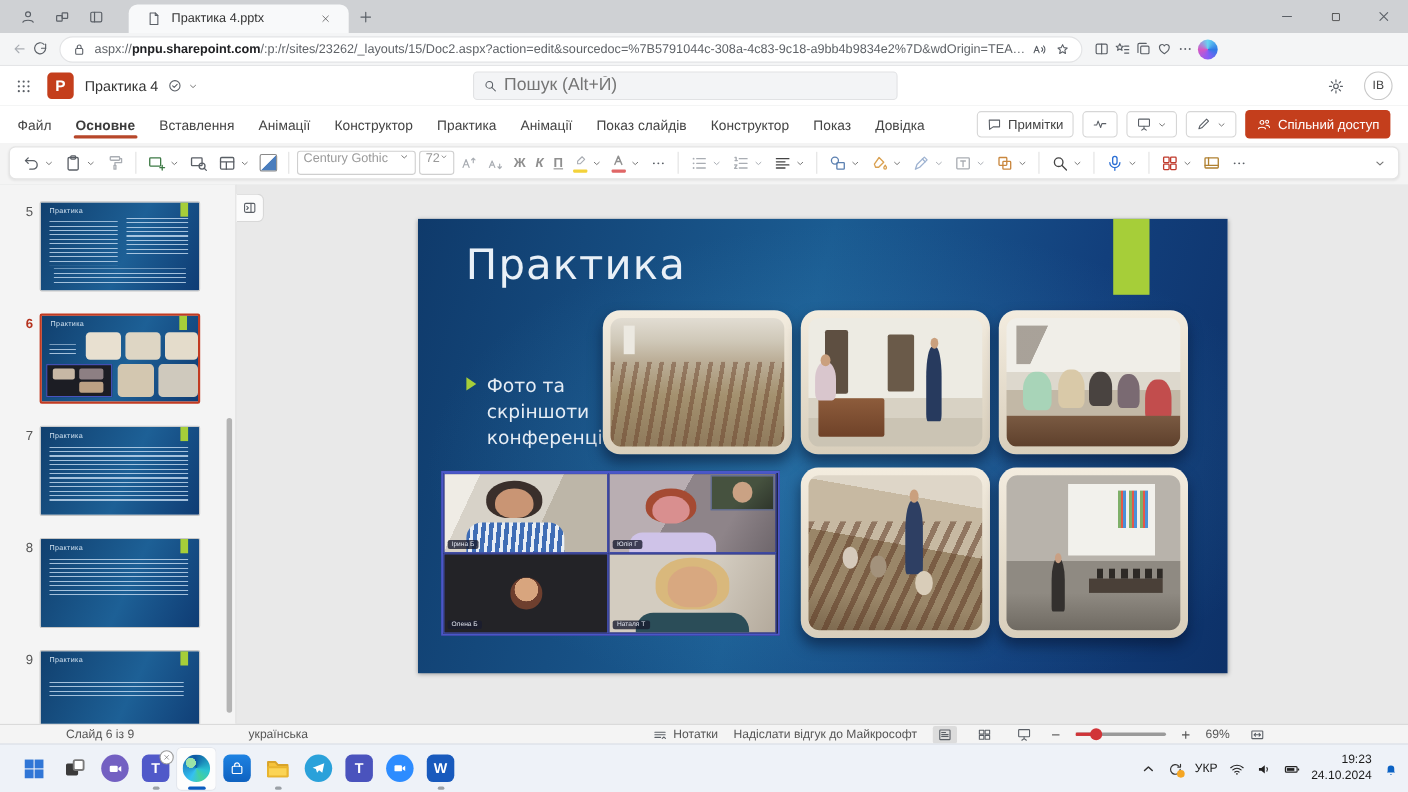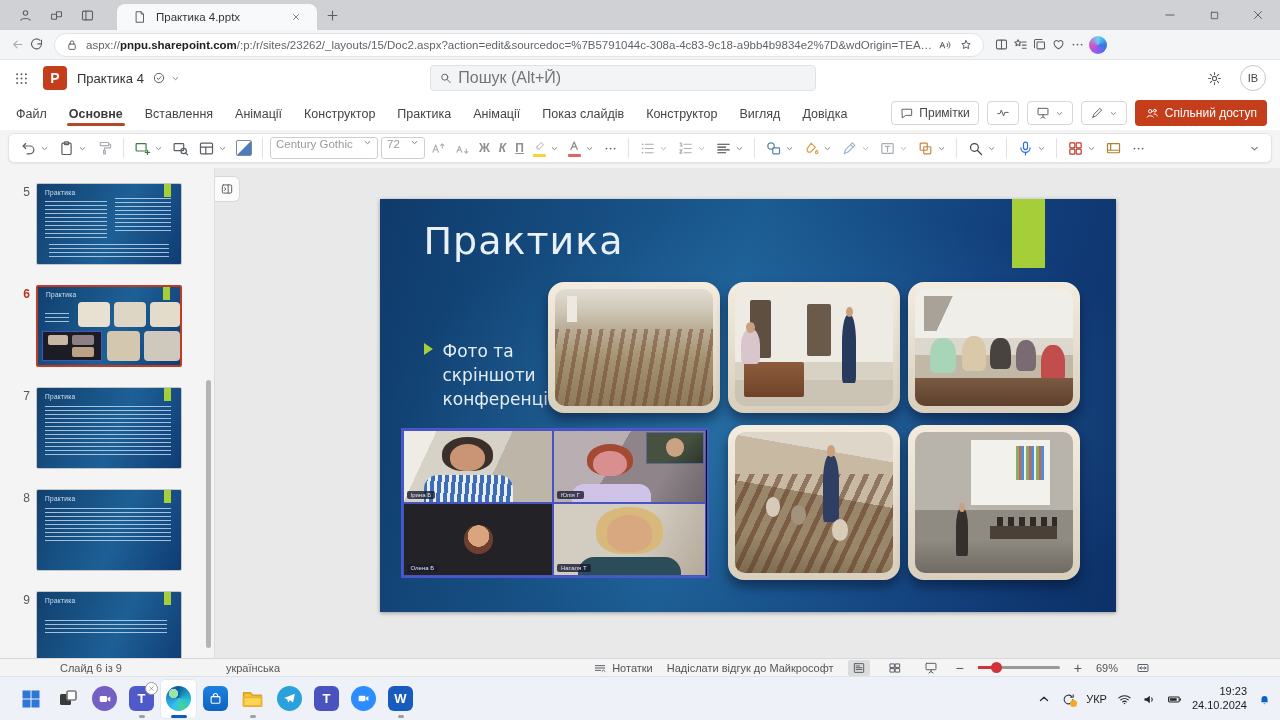--- a/index.html
+++ b/index.html
@@ -293,21 +293,21 @@
 <div class="ribbonrow">
   <span class="rtab">Файл</span>
   <span class="rtab active">Основне</span>
   <span class="rtab">Вставлення</span>
   <span class="rtab">Анімації</span>
   <span class="rtab">Конструктор</span>
   <span class="rtab">Практика</span>
   <span class="rtab">Анімації</span>
   <span class="rtab">Показ слайдів</span>
   <span class="rtab">Конструктор</span>
-  <span class="rtab">Вигляд</span>
+  <span class="rtab">Показ</span>
   <span class="rtab">Довідка</span>
   <span class="rspace"></span>
   <div class="rgroup">
     <span class="rbtn">
         <i class="ic i14">
           <svg viewBox="0 0 24 24">
             <path d="M4 5.5h16v10.5H10l-5.5 4z"></path>
           </svg>
         </i>
         <span>Примітки</span>
@@ -435,21 +435,21 @@
       </span>
     <span class="tdiv"></span>
     <span class="combo" style="width:108px">
         <span>Century Gothic</span>
         <i class="ic cv">
           <svg viewBox="0 0 24 24">
             <path d="M6 9.5l6 5.5 6-5.5" stroke-width="2.4"></path>
           </svg>
         </i>
       </span>
-    <span class="combo" style="width:44px">
+    <span class="combo" style="width:32px">
         <span>72</span>
         <i class="ic cv">
           <svg viewBox="0 0 24 24">
             <path d="M6 9.5l6 5.5 6-5.5" stroke-width="2.4"></path>
           </svg>
         </i>
       </span>
     <span class="tbb">
         <i class="ic i16 grayed">
           <svg viewBox="0 0 24 24">

